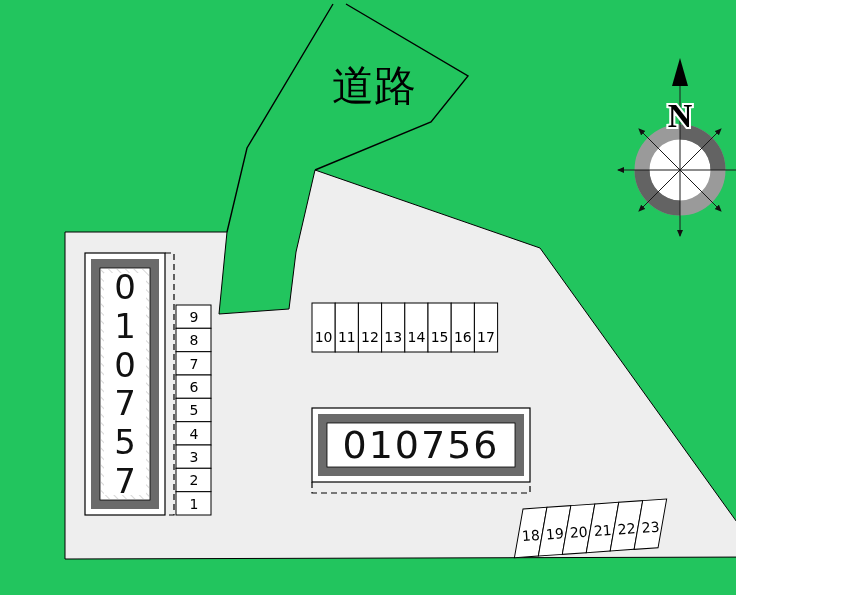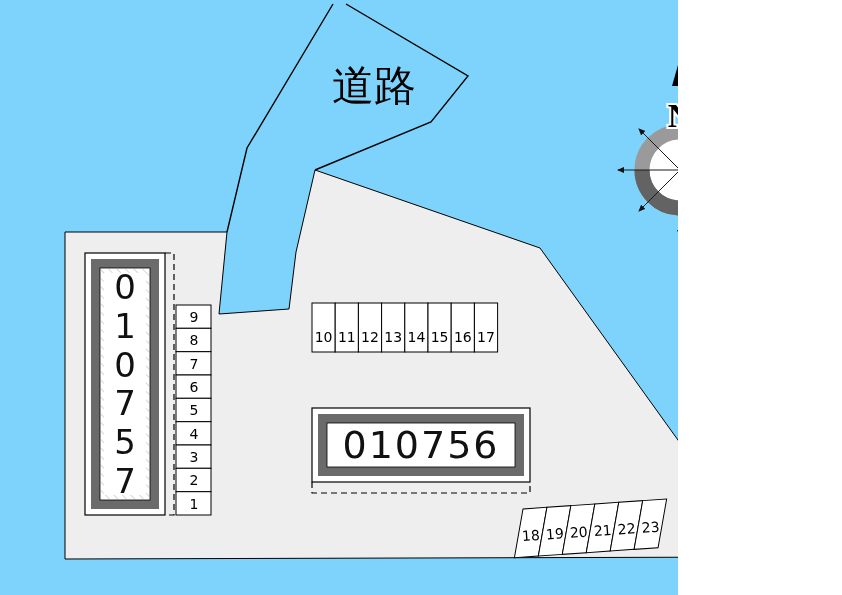--- a/index.html
+++ b/index.html
@@ -1,16 +1,16 @@
 <!DOCTYPE html>
 <html><head>
 <meta charset="utf-8">
 <style>
   html,body{margin:0;padding:0;background:#fff;}
-  .stage{width:678px;height:595px;position:relative;background:#7dd3fc;overflow:hidden;}
+  .stage{width:736px;height:595px;position:relative;background:#22c55e;overflow:hidden;}
   svg{display:block;}
   .outline{fill:none;stroke:#000;stroke-width:1.4;}
   .thin{stroke:#000;stroke-width:1;}
   .cell{fill:#ffffff;stroke:#000;stroke-width:1;}
   .dashed{fill:none;stroke:#000;stroke-width:1.2;stroke-dasharray:6 4;}
   .num{font-family:"DejaVu Sans",sans-serif;font-size:14px;text-anchor:middle;fill:#000;}
   .digit{font-family:"DejaVu Sans",sans-serif;font-size:34px;text-anchor:middle;fill:#111;}
   .bignum{font-family:"DejaVu Sans",sans-serif;font-size:38px;letter-spacing:2px;text-anchor:middle;fill:#111;}
   .road-label{font-family:sans-serif;font-size:42px;text-anchor:middle;fill:#000;}
   .north{font-family:"Liberation Serif",serif;font-size:34px;font-weight:bold;text-anchor:middle;fill:#000;paint-order:stroke;stroke:#fff;stroke-width:4px;}

